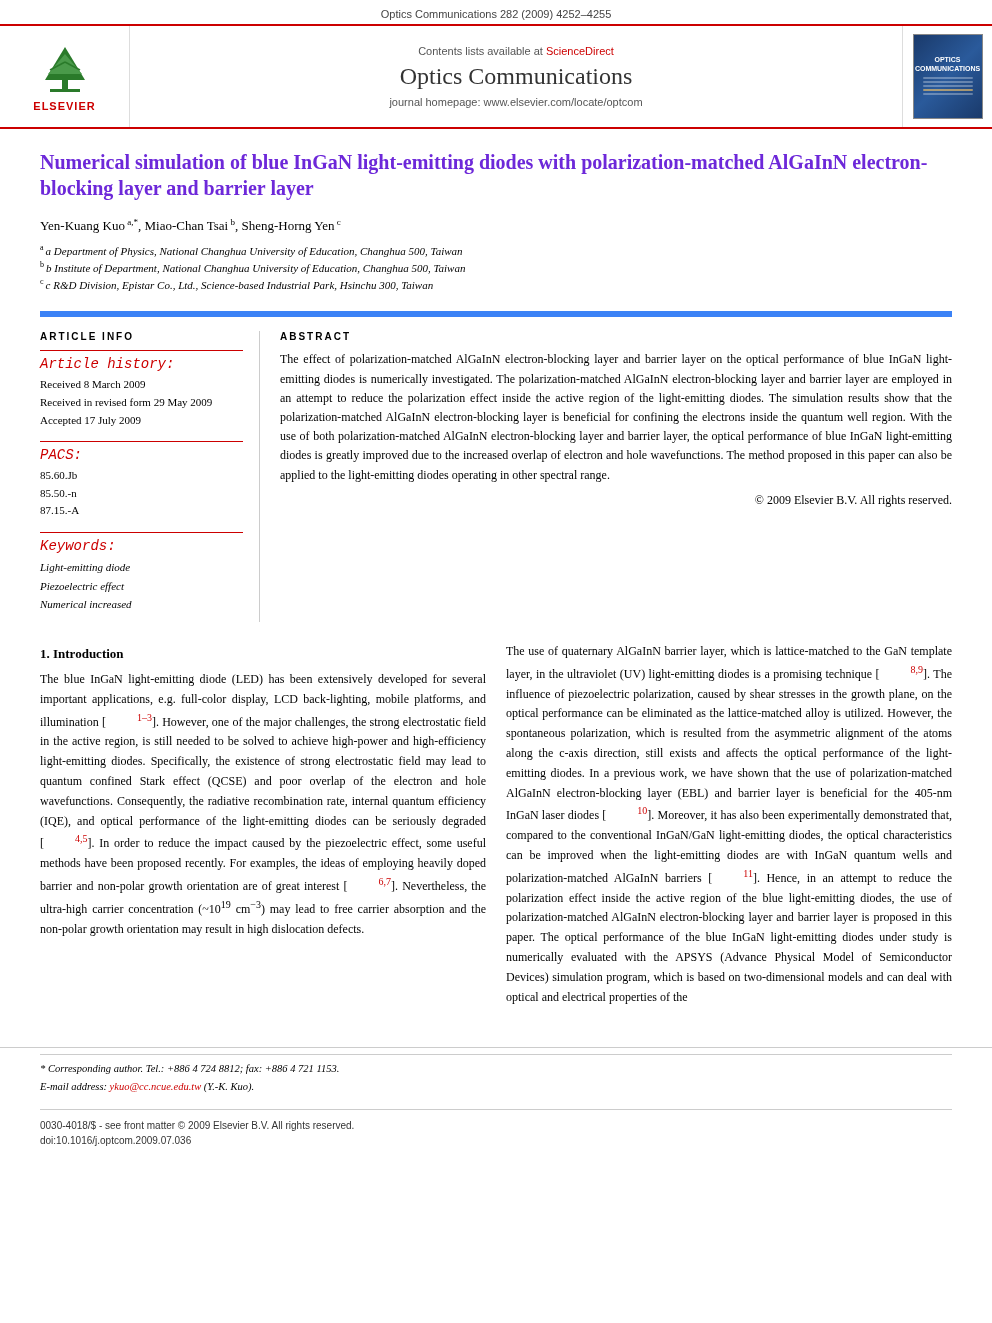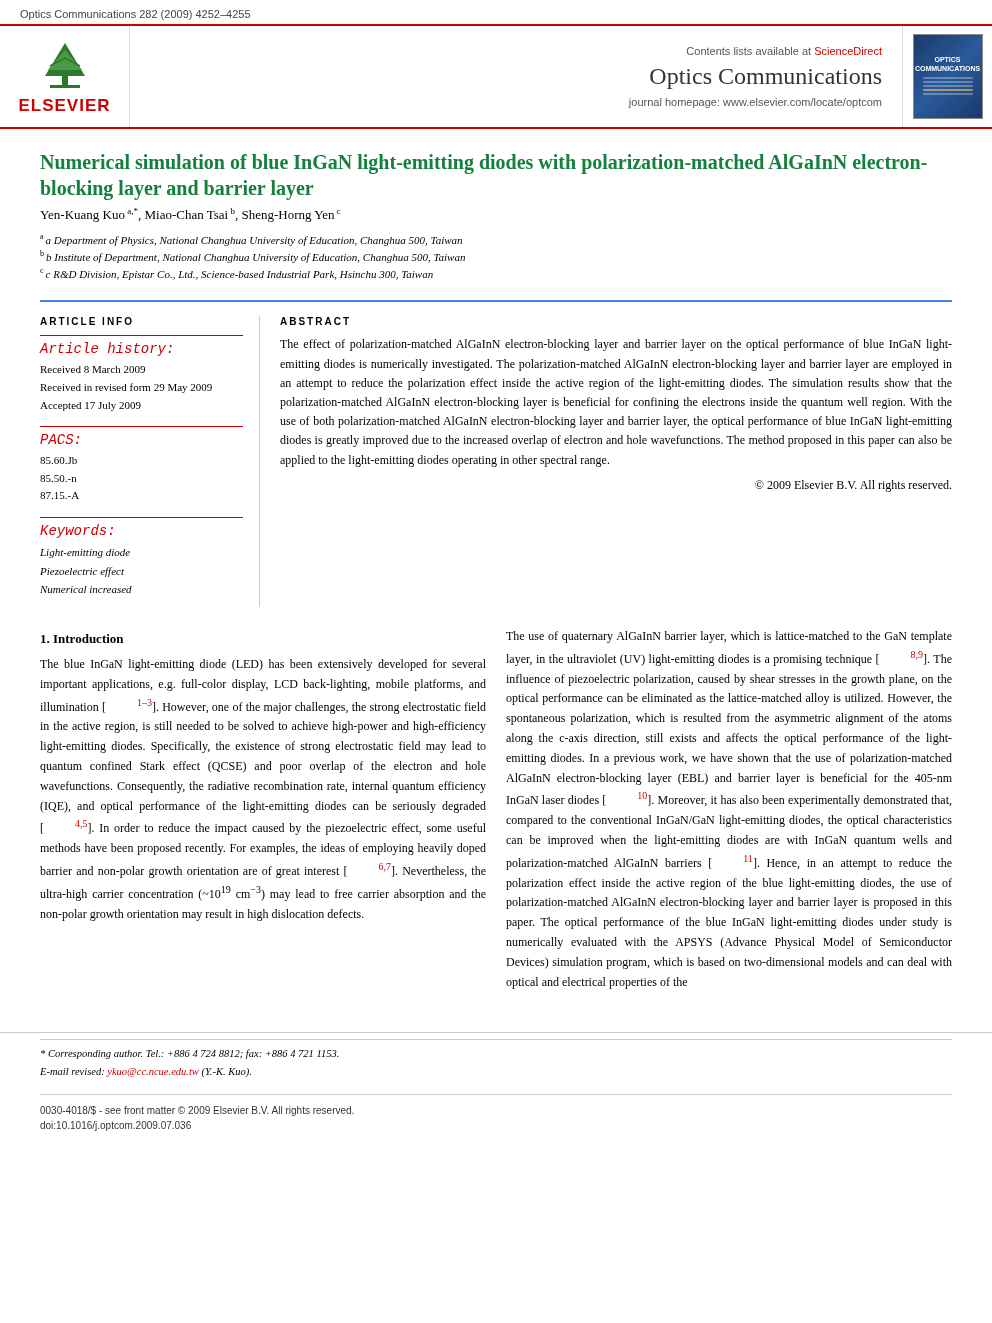--- a/index.html
+++ b/index.html
@@ -14,21 +14,21 @@
 
     .page-wrapper {
       width: 992px;
       min-height: 1323px;
       background: #fff;
       padding: 0;
     }
 
     
     .top-header {
-      text-align: left;
+      text-align: center;
       padding: 8px 20px 4px;
       font-size: 11px;
       color: #444;
       font-family: Arial, sans-serif;
     }
 
     
     .journal-header {
       display: flex;
       align-items: stretch;
@@ -52,32 +52,32 @@
       align-items: center;
     }
 
     .elsevier-tree {
       width: 70px;
       height: 55px;
     }
 
     .elsevier-text {
       font-family: Arial, sans-serif;
-      font-size: 17px;
+      font-size: 11px;
       font-weight: bold;
       color: #c00;
       margin-top: 3px;
       letter-spacing: 1px;
     }
 
     .journal-header-center {
       flex: 1;
       display: flex;
       flex-direction: column;
-      align-items: flex-end;
+      align-items: center;
       justify-content: center;
       padding: 10px 20px;
     }
 
     .sciencedirect-line {
       font-family: Arial, sans-serif;
       font-size: 11px;
       color: #555;
       margin-bottom: 6px;
     }
@@ -144,24 +144,24 @@
     }
 
     
     .article-content {
       padding: 20px 40px;
     }
 
     .article-title {
       font-size: 20px;
       font-family: 'Times New Roman', Times, serif;
-      color: #15803d;
+      color: #6d28d9;
       font-weight: bold;
       line-height: 1.3;
-      margin-bottom: 5px;
+      margin-bottom: 16px;
     }
 
     .authors-line {
       font-size: 13px;
       margin-bottom: 8px;
       font-family: 'Times New Roman', Times, serif;
     }
 
     .author-sup {
       font-size: 9px;
@@ -183,21 +183,21 @@
       font-size: 8px;
       vertical-align: super;
       font-style: normal;
     }
 
     
     .two-col-section {
       display: flex;
       gap: 20px;
       margin-bottom: 20px;
-      border-top: 2px solid #3b82f6;
+      border-top: 6px solid #3b82f6;
       padding-top: 14px;
     }
 
     .article-info-col {
       width: 220px;
       min-width: 220px;
       border-right: 1px solid #ccc;
       padding-right: 16px;
     }
 
@@ -486,21 +486,21 @@
         </div>
       </div>
     </div>
 
   </div>
 
   <div class="article-footer">
     <hr style="border:none; border-top:1px solid #ccc; margin-bottom:6px;">
     <div class="footnote-line">* Corresponding author. Tel.: +886 4 724 8812; fax: +886 4 721 1153.</div>
     <div class="footnote-line">
-      <span>E-mail revised: </span>
+      <span>E-mail address: </span>
       <a class="email-link">ykuo@cc.ncue.edu.tw</a>
       <span> (Y.-K. Kuo).</span>
     </div>
     <div style="margin-top: 14px; border-top: 1px solid #ccc; padding-top: 6px;">
       <div class="doi-line">
         <span>0030-4018/$ - see front matter © 2009 Elsevier B.V. All rights reserved.</span>
       </div>
       <div class="doi-line">doi:10.1016/j.optcom.2009.07.036</div>
     </div>
   </div>

